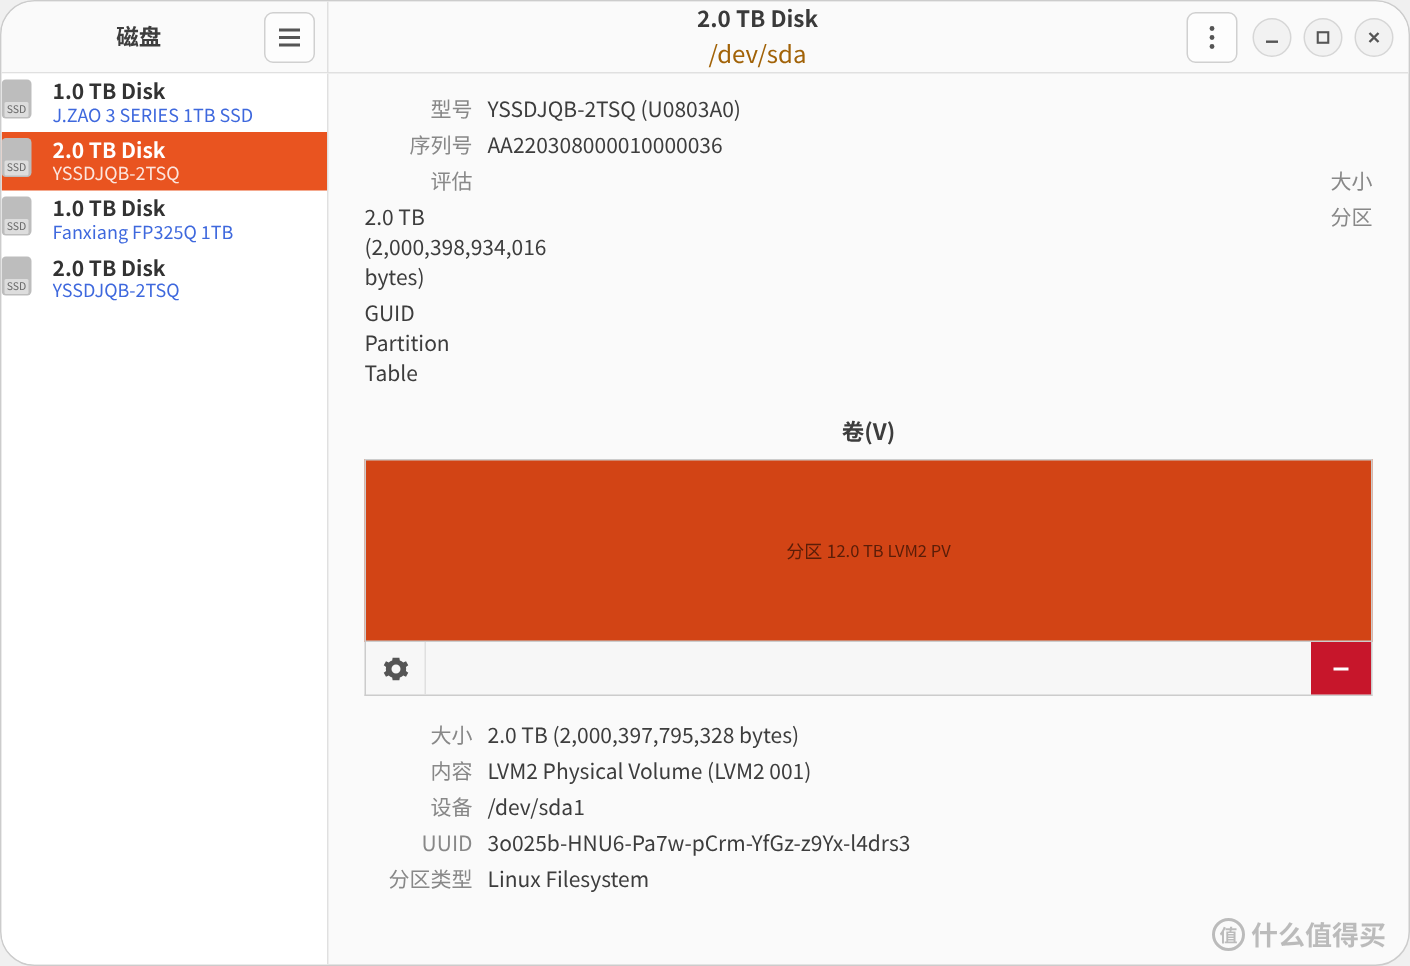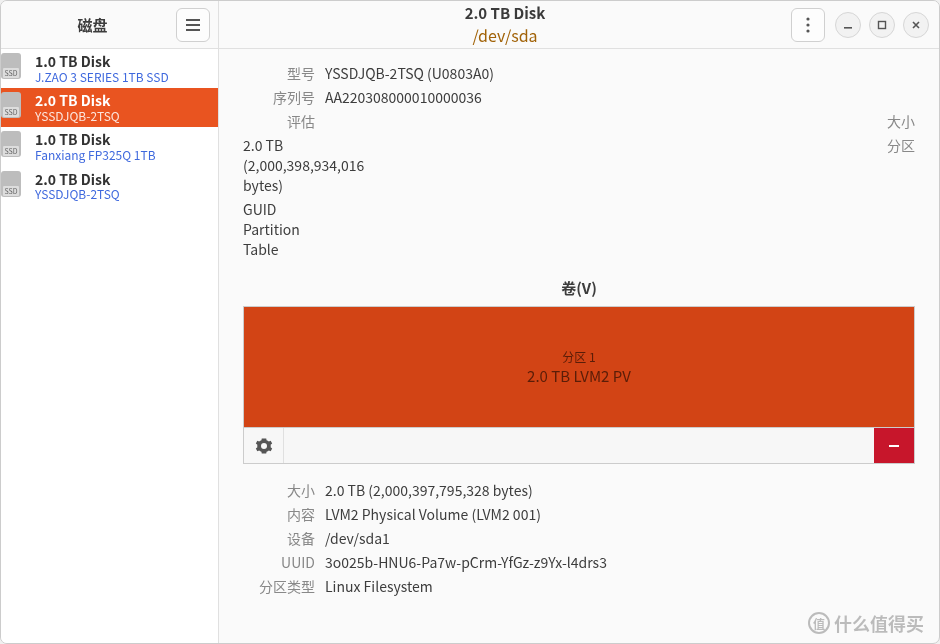--- a/index.html
+++ b/index.html
@@ -7,21 +7,21 @@
   font-family: "Noto Sans CJK SC", "Ubuntu", sans-serif;
   background: #f0f0f0;
   width: 940px;
   height: 644px;
   overflow: hidden;
 }
 .window {
   width: 940px;
   height: 644px;
   background: #fafafa;
-  border-radius: 7px;
+  border-radius: 23px;
   border: 1px solid #ccc;
   display: flex;
   flex-direction: column;
   overflow: hidden;
 }
 .titlebar {
   height: 48px;
   display: flex;
   align-items: center;
   background: #fafafa;
@@ -139,26 +139,26 @@
   font-size: 15px;
   margin-top: 18px;
   margin-bottom: 8px;
   text-align: center;
 }
 .volume-bar {
   height: 122px;
   background: #d24415;
   border: 1px solid #ccc;
   display: flex; align-items: center; justify-content: center;
-  flex-direction: column;
+  flex-direction: row;
   color: #5a1d08;
   font-size: 12px;
 }
 .volume-bar .p-title { font-size: 12px; }
-.volume-bar .p-sub { font-size: 15px; }
+.volume-bar .p-sub { font-size: 11px; }
 .volume-toolbar {
   height: 36px;
   border: 1px solid #ccc;
   border-top: none;
   display: flex;
   align-items: stretch;
   background: #f7f7f7;
 }
 .vt-btn {
   width: 40px;

